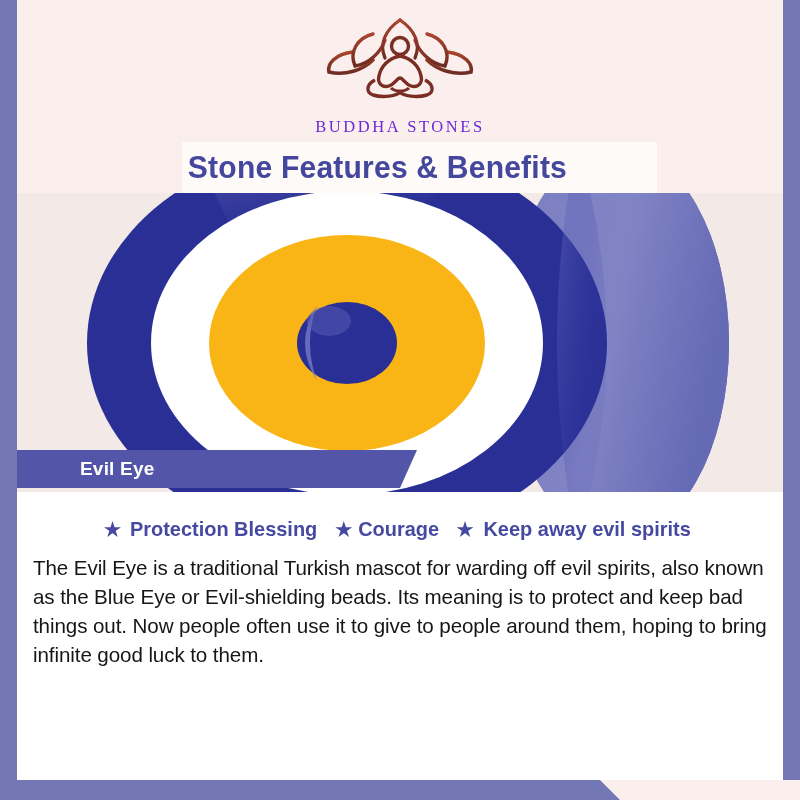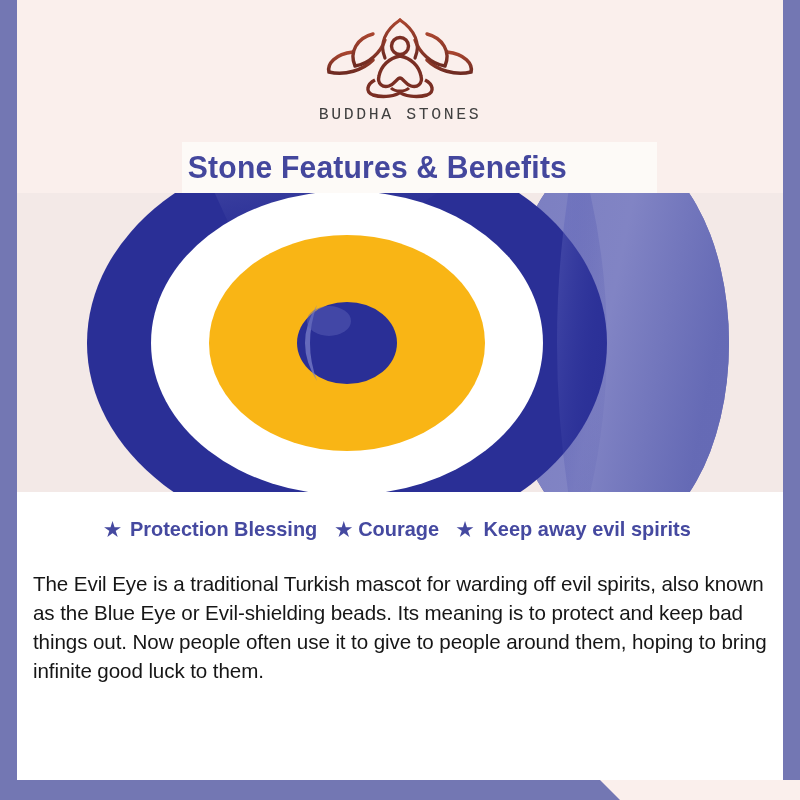--- a/index.html
+++ b/index.html
@@ -48,24 +48,24 @@
   .header {
     position:absolute; left:17px; top:0; width:766px; height:193px;
     background:#faefec;
   }
   .logo-wrap {
     position:absolute; left:0; right:0; top:14px;
     display:flex; flex-direction:column; align-items:center;
   }
   .logo-mark { width:170px; height:85px; display:block; }
   .logo-text {
-    font-family:Liberation Mono, monospace;
+    font-family:Liberation Serif, serif;
     font-size:16.5px; letter-spacing:2.6px;
-    color:#404040; font-weight:400;
-    margin-top:6px;
+    color:#6d28d9; font-weight:400;
+    margin-top:18px;
   }
 
   .title-band {
     position:absolute; left:165px; top:142px; width:475px; height:51px;
     background:#fdfaf7;
     display:flex; align-items:center; justify-content:flex-start;
   }
   .title-text {
     font-family:"Liberation Sans Narrow","Liberation Sans",sans-serif;
     font-size:31px; font-weight:700; color:#44479d;
@@ -110,21 +110,20 @@
   .star { font-size:19px; line-height:1; margin-right:4px; }
   .feat-label { transform:scaleX(0.95); display:inline-block; }
   .gap-sm { width:13px; }
   .gap-md { width:15px; }
 
   .body-text {
     position:absolute; left:16px; top:61px; width:745px;
     font-family:"Liberation Sans Narrow","Liberation Sans",sans-serif;
     font-size:20.6px; line-height:29px; color:#161616;
     letter-spacing:-0.1px;
-    margin-top:16px;
   }
 </style>
 </head>
 <body>
 
 <div class="page">
 
   <div class="frame-cream-top"></div>
   <div class="frame-left-strip"></div>
   <div class="frame-right-strip"></div>
@@ -213,20 +212,23 @@
 
         <ellipse cx="330" cy="150" rx="50" ry="41" fill="#2a2f96"></ellipse>
         <path d="M300 112 Q276 150 300 188 Q286 150 300 112 Z" fill="#7a7fc8" opacity="0.75"></path>
         <ellipse cx="312" cy="128" rx="22" ry="15" fill="#5a60b6" opacity="0.5"></ellipse>
 
         <path d="M560 -50 Q620 150 560 350 Q520 150 560 -50 Z" fill="url(#glossP)" opacity="0.6"></path>
       </g>
     </svg>
   </div>
 
+  <div class="eye-banner">
+    <span class="eye-banner-label">Evil Eye</span>
+  </div>
 
   <div class="content">
     <div class="features">
       <span class="feature-item">
         <span class="star">★</span>
         <span class="feat-label">Protection  Blessing</span>
       </span>
       <span class="gap-sm"></span>
       <span class="feature-item">
         <span class="star">★</span>

